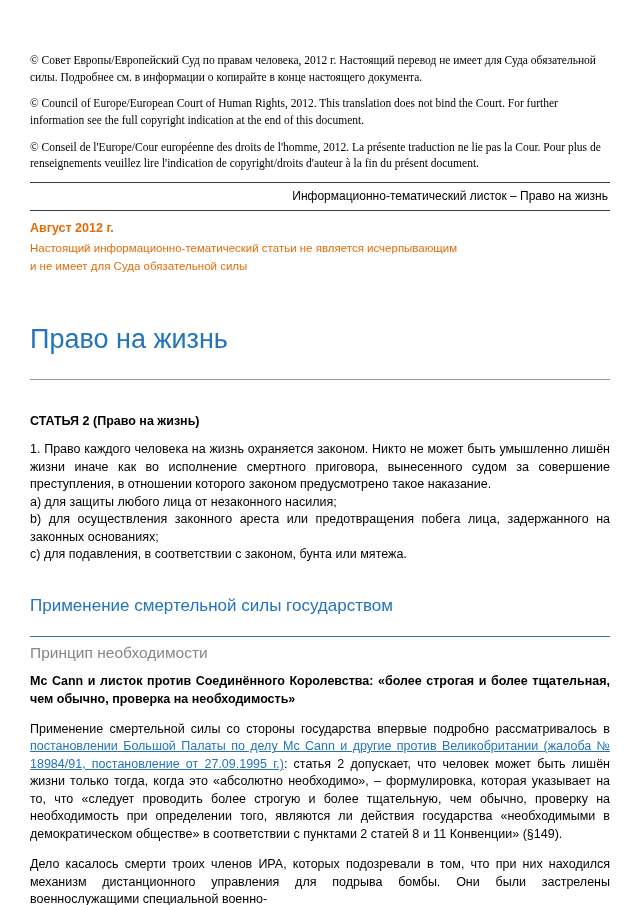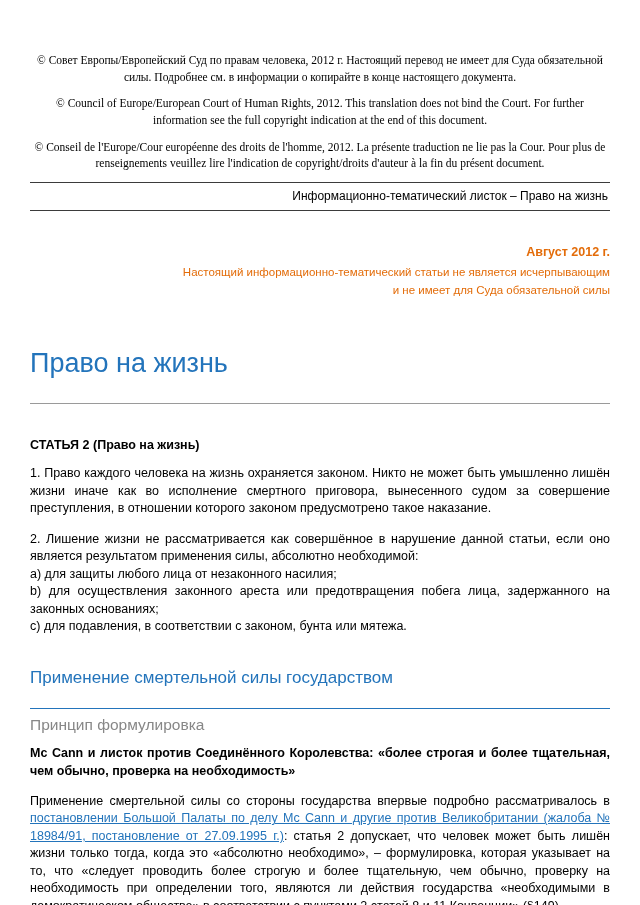--- a/index.html
+++ b/index.html
@@ -12,39 +12,39 @@
     -webkit-font-smoothing: antialiased;
   }
   .page { padding: 52px 30px 40px 30px; }
 
   
   .copyright p {
     font-family: "Liberation Serif", serif;
     font-size: 11.5px;
     line-height: 1.45;
     margin-bottom: 10px;
-    text-align: center;
+    text-align: left;
   }
 
   
   .header-band {
     border-top: 1px solid var(--rule-dark, #3b3b3b);
     border-bottom: 1px solid var(--rule-dark, #3b3b3b);
     margin-top: 4px;
   }
   .header-line {
     text-align: right;
     font-size: 12px;
     padding: 6px 2px 7px 0;
   }
 
   
   .notice {
-    margin-top: 32px;
-    text-align: right;
+    margin-top: 8px;
+    text-align: left;
     color: var(--accent-orange, #E36C09);
     font-size: 11.5px;
     line-height: 1.55;
   }
   .notice .date {
     font-weight: bold;
     font-size: 12.5px;
     margin-bottom: 2px;
   }
 
@@ -120,28 +120,27 @@
     <div>и не имеет для Суда обязательной силы</div>
   </div>
 
   <h1 class="title">Право на жизнь</h1>
 
   <h2 class="article-heading">СТАТЬЯ 2 (Право на жизнь)</h2>
 
   <p class="body">1. Право каждого человека на жизнь охраняется законом. Никто не может быть умышленно лишён жизни иначе как во исполнение смертного приговора, вынесенного судом за совершение преступления, в отношении которого законом предусмотрено такое наказание.</p>
 
   <div>
-    <p class="body">2. Лишение жизни не рассматривается как совершённое в нарушение данной статьи, если оно является результатом применения силы, абсолютно необходимой:</p>
     <p class="body clause">a) для защиты любого лица от незаконного насилия;</p>
     <p class="body clause">b) для осуществления законного ареста или предотвращения побега лица, задержанного на законных основаниях;</p>
     <p class="body clause">c) для подавления, в соответствии с законом, бунта или мятежа.</p>
   </div>
 
   <h2 class="section-heading">Применение смертельной силы государством</h2>
-  <h3 class="subsection-heading">Принцип формулировка</h3>
+  <h3 class="subsection-heading">Принцип необходимости</h3>
 
   <p class="case-title">Mc Cann и листок против Соединённого Королевства: «более строгая и более тщательная, чем обычно, проверка на необходимость»</p>
 
   <p class="body"><span>Применение смертельной силы со стороны государства впервые подробно рассматривалось в </span><a class="case-link">постановлении Большой Палаты по делу Mc Cann и другие против Великобритании (жалоба № 18984/91, постановление от 27.09.1995 г.)</a><span>: статья 2 допускает, что человек может быть лишён жизни только тогда, когда это «абсолютно необходимо», – формулировка, которая указывает на то, что «следует проводить более строгую и более тщательную, чем обычно, проверку на необходимость при определении того, являются ли действия государства «необходимыми в демократическом обществе» в соответствии с пунктами 2 статей 8 и 11 Конвенции» (§149).</span></p>
 
   <p class="body">Дело касалось смерти троих членов ИРА, которых подозревали в том, что при них находился механизм дистанционного управления для подрыва бомбы. Они были застрелены военнослужащими специальной военно-</p>
 
 </div>
 
 </body></html>

